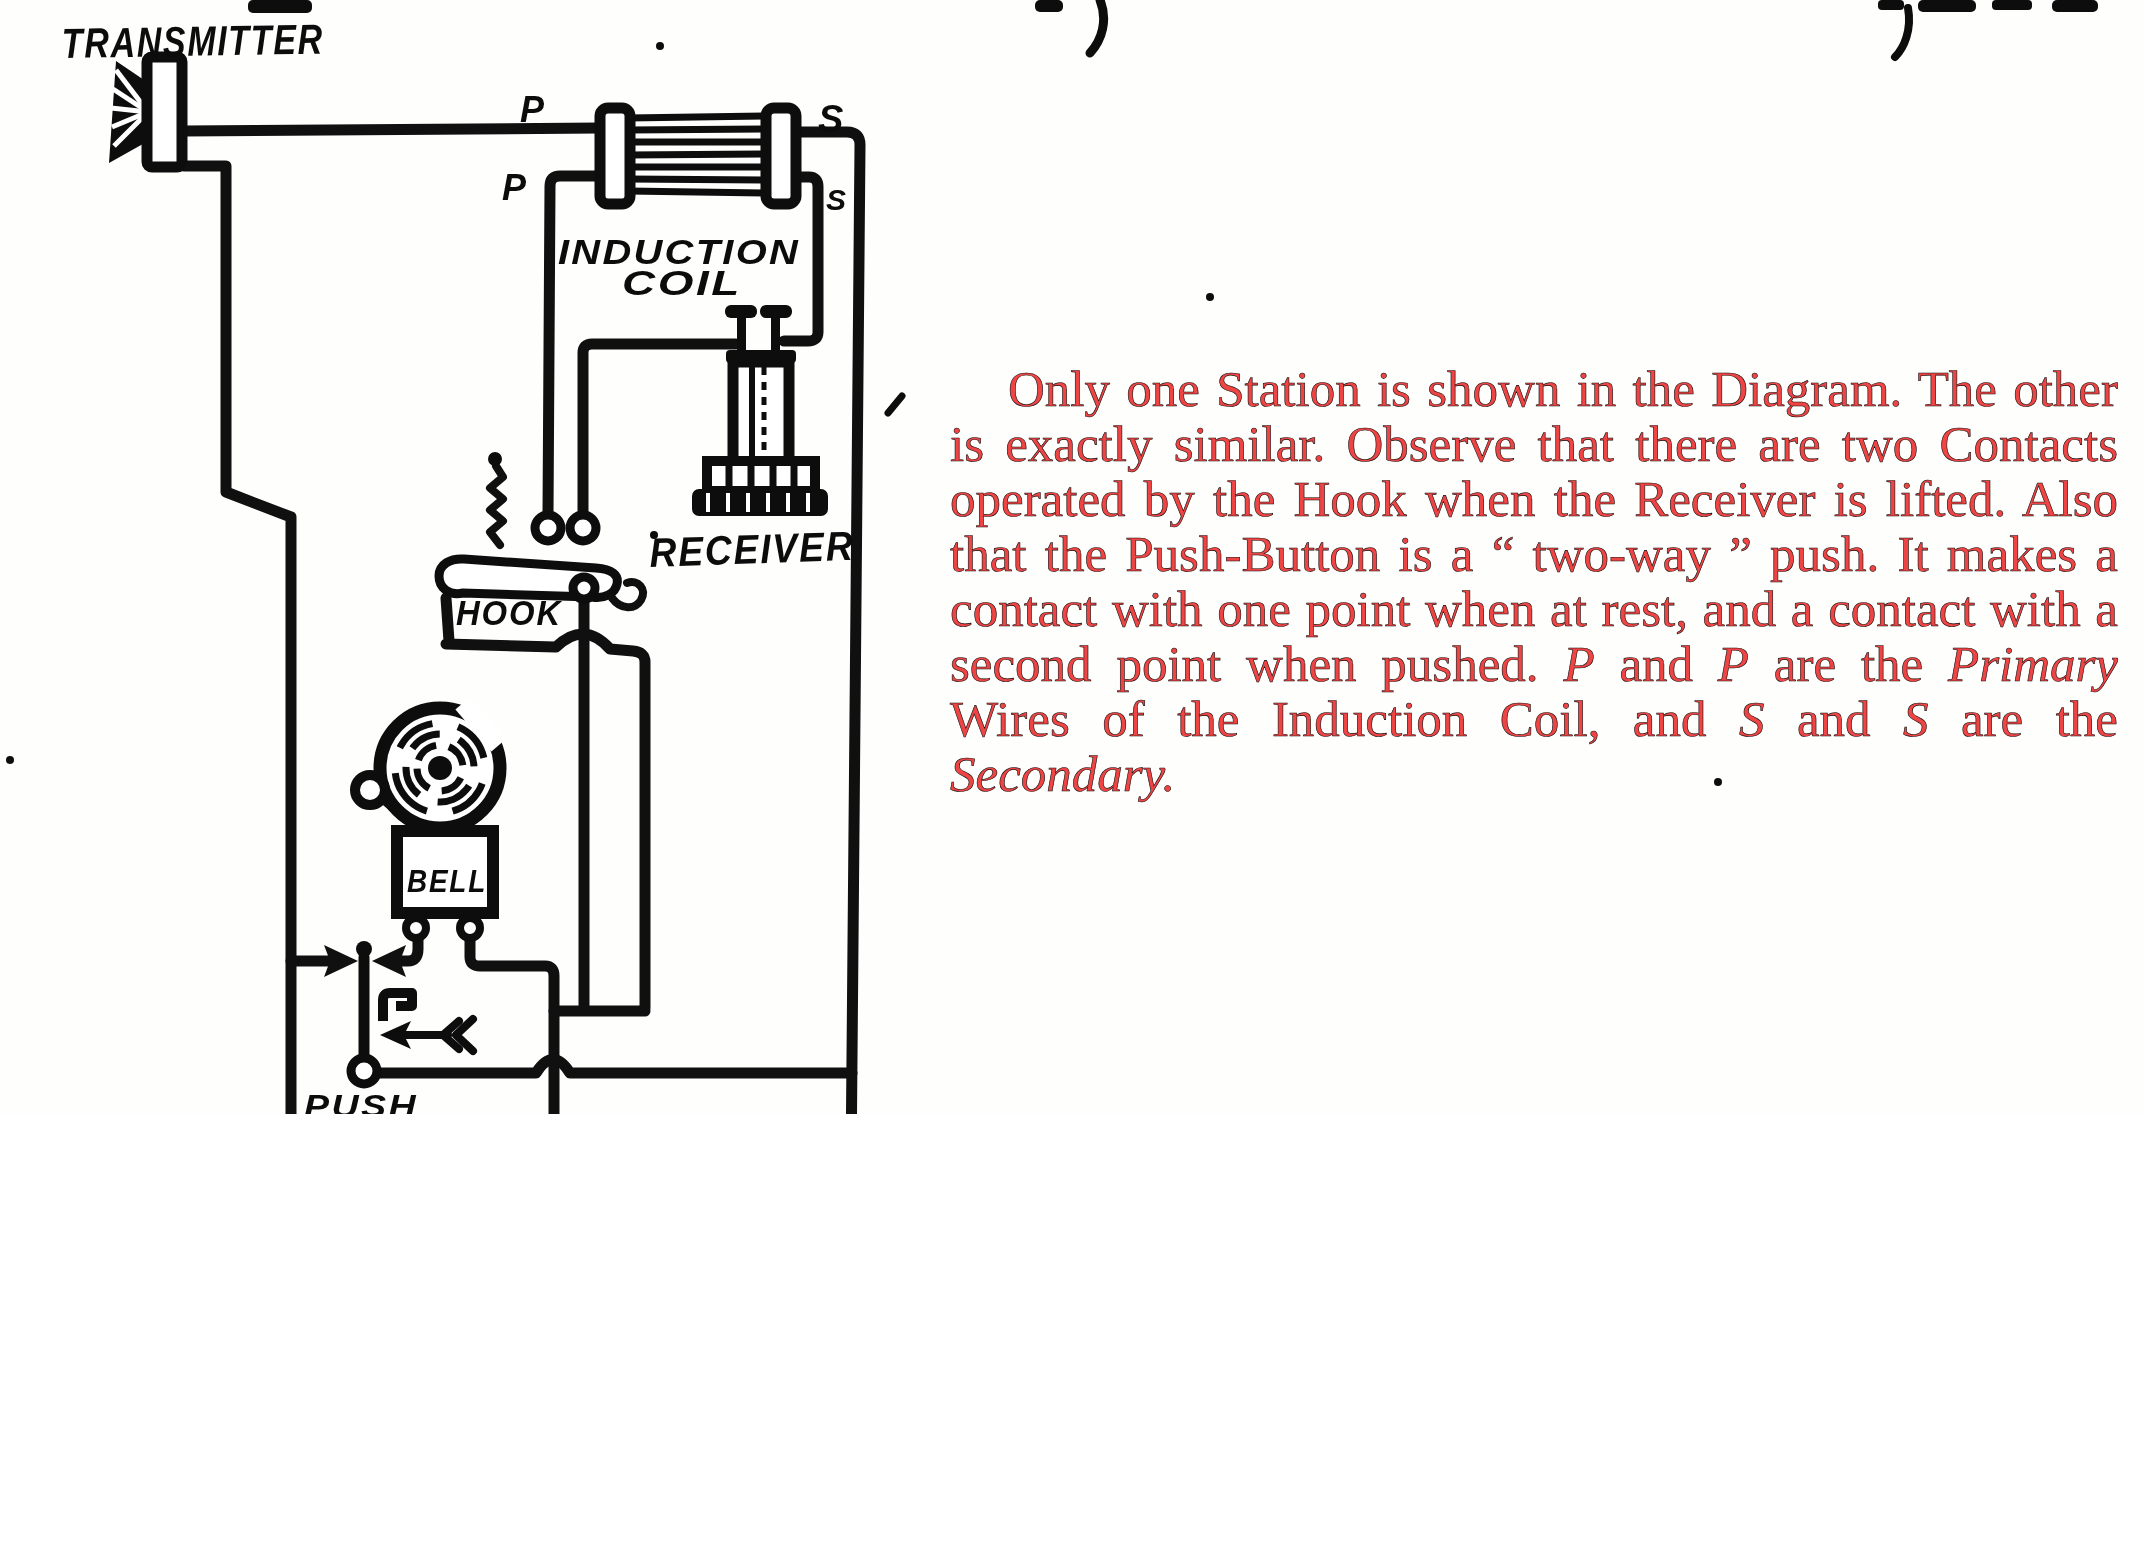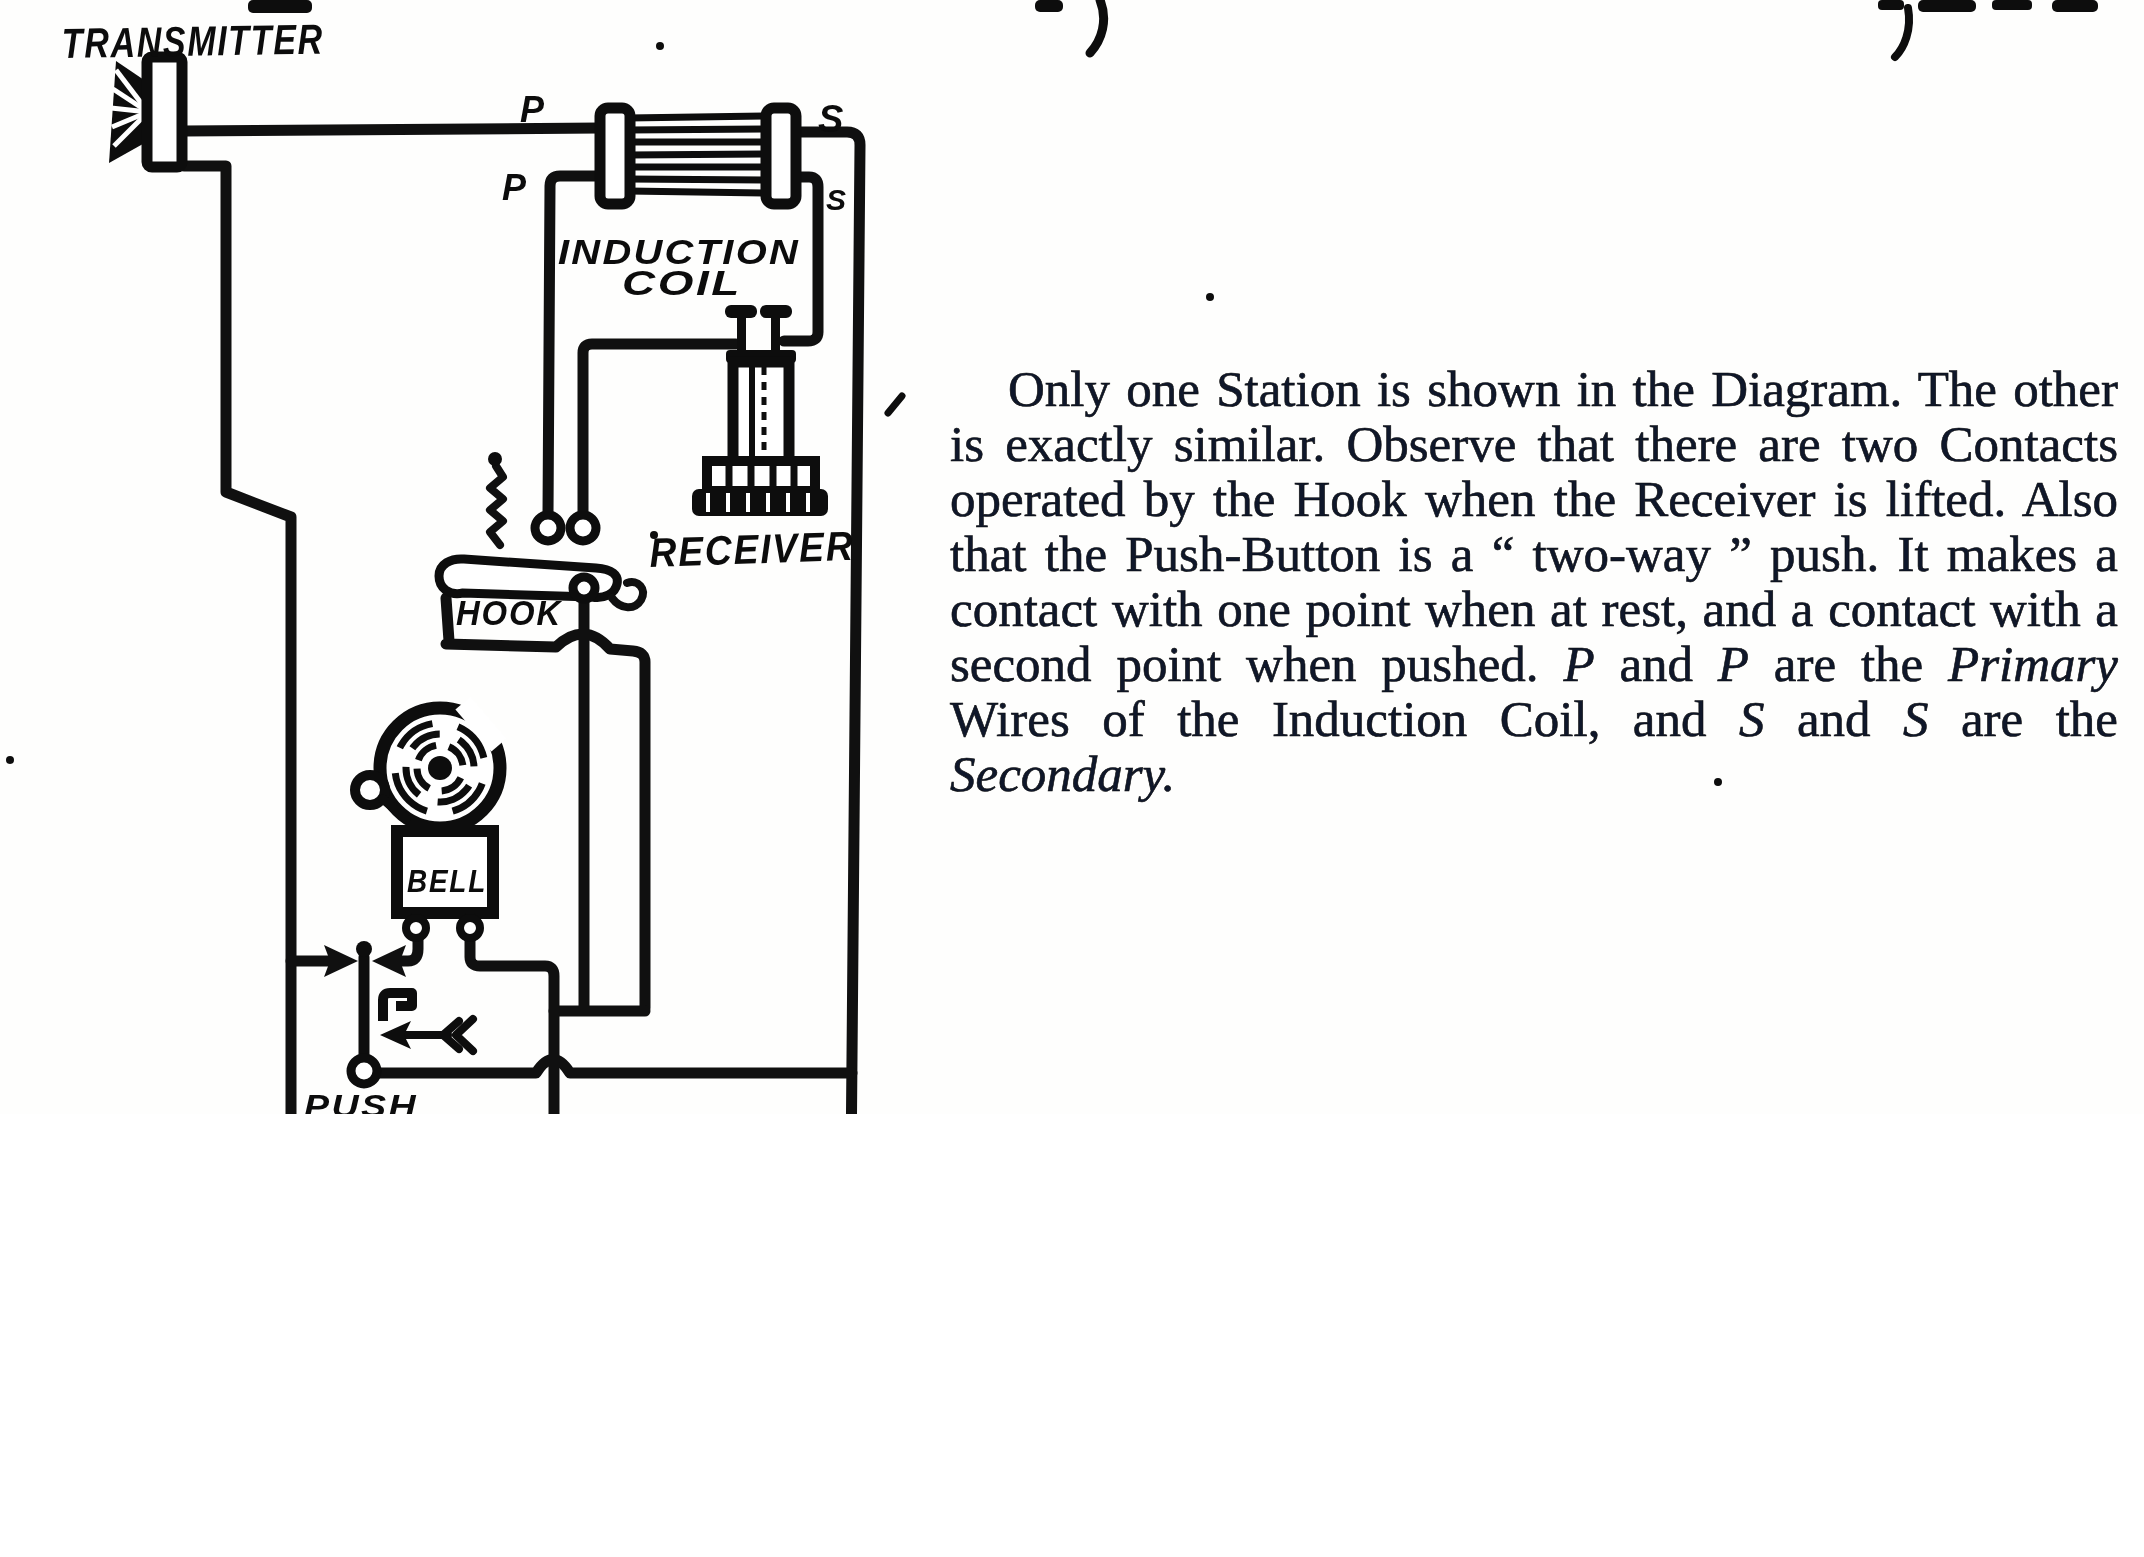--- a/index.html
+++ b/index.html
@@ -5,21 +5,21 @@
   html,body{margin:0;padding:0;background:#ffffff;}
   #page{position:relative;width:2144px;height:1114px;background:#fefefd;overflow:hidden;
         font-family:"Liberation Sans",sans-serif;}
   svg{position:absolute;left:0;top:0;}
   .wire{stroke:#101010;stroke-width:11;fill:none;stroke-linecap:round;stroke-linejoin:round;}
   .thin{stroke-width:8;}
   .lbl{font-family:"Liberation Sans",sans-serif;font-weight:bold;font-style:italic;
        fill:#0c0c0c;letter-spacing:2px;}
   .paragraph{position:absolute;left:950px;top:362px;width:1168px;
              font-family:"Liberation Serif",serif;font-size:51px;line-height:55px;
-             color:#0f172a;text-align:justify;text-indent:58px;
+             color:#ef4444;text-align:justify;text-indent:58px;
              -webkit-text-stroke:0.6px #0a0a0a;}
   .paragraph .it{font-style:italic;}
 </style>
 </head>
 <body>
 
 <div id="page">
 
 <svg viewBox="0 0 2144 1557" width="2144" height="1557">
 

